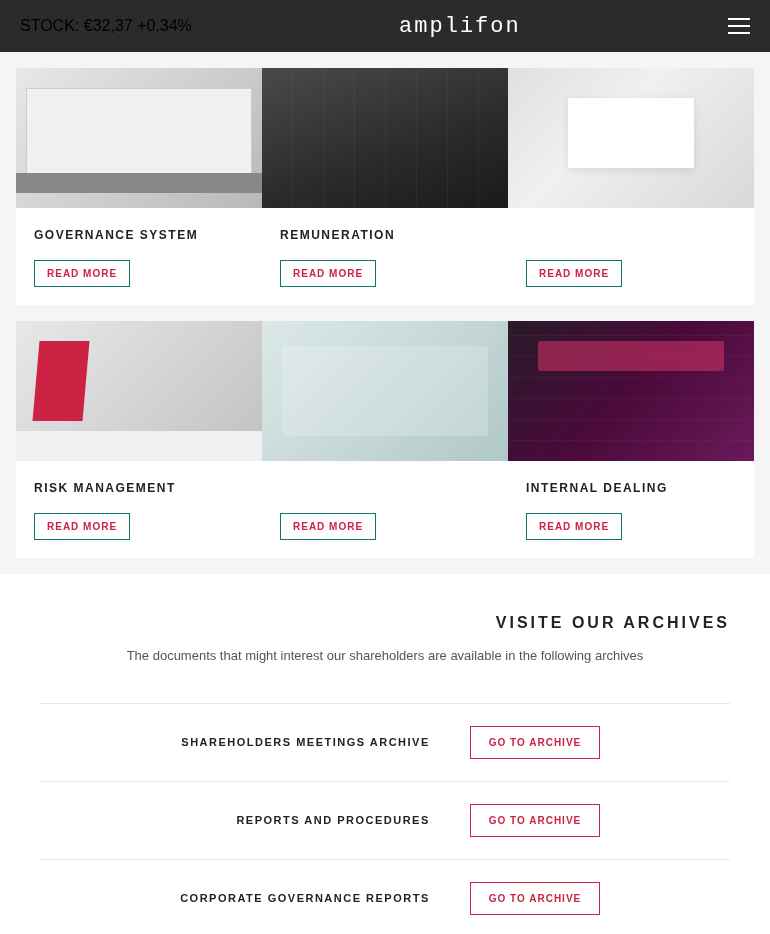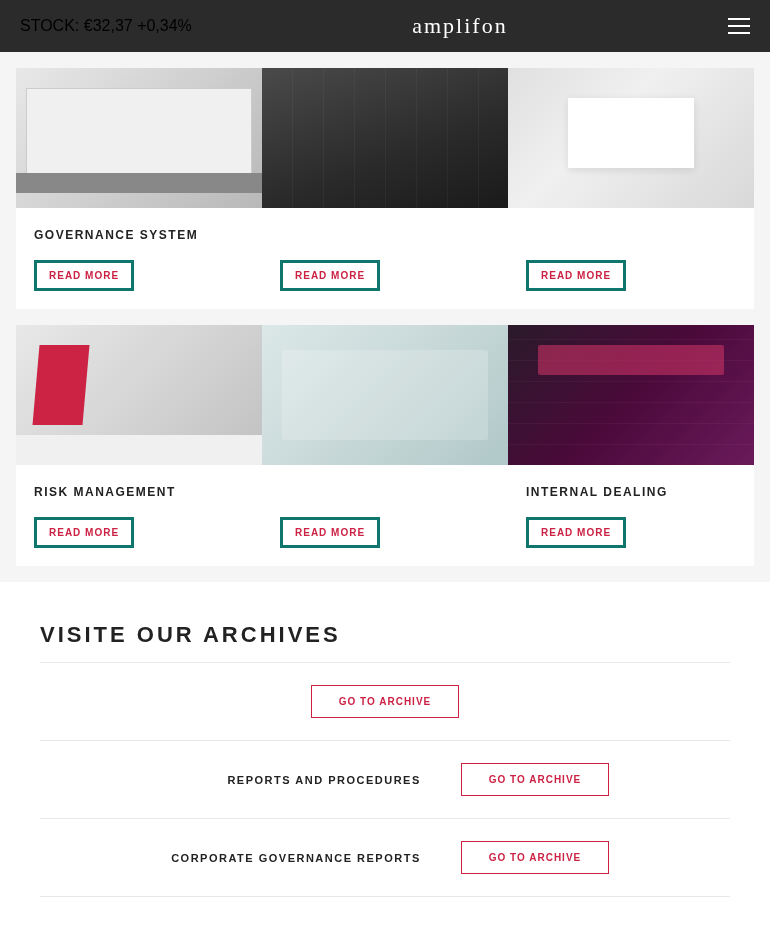--- a/index.html
+++ b/index.html
@@ -22,21 +22,21 @@
       align-items: center;
       justify-content: space-between;
       padding: 0 20px;
     }
 
     .header-logo {
       color: #ffffff;
       font-size: 22px;
       font-weight: 300;
       letter-spacing: 2px;
-      font-family: Liberation Serif, serif;
+      font-family: Liberation Mono, monospace;
     }
 
     .header-menu-icon {
       display: flex;
       flex-direction: column;
       gap: 5px;
       cursor: pointer;
     }
 
     .header-menu-icon span {
@@ -188,43 +188,43 @@
       font-weight: 700;
       letter-spacing: 1.5px;
       text-transform: uppercase;
       color: #222222;
       margin-bottom: 16px;
       line-height: 1.5;
     }
 
     .card-read-more {
       display: inline-block;
-      border: 3px solid #0f766e;
+      border: 1px solid #0f766e;
       color: #cc2244;
       font-size: 10px;
       font-weight: 700;
       letter-spacing: 1px;
       text-transform: uppercase;
       padding: 7px 12px;
       cursor: pointer;
       background: transparent;
       margin-top: auto;
       width: fit-content;
     }
 
     
     .archives-section {
       background: #ffffff;
       padding: 40px 40px 50px 40px;
       margin: 0;
     }
 
     .archives-title {
-      text-align: left;
-      font-size: 22px;
+      text-align: right;
+      font-size: 16px;
       font-weight: 700;
       letter-spacing: 3px;
       text-transform: uppercase;
       color: #222222;
       margin-bottom: 14px;
     }
 
     .archives-subtitle {
       text-align: center;
       font-size: 13px;
@@ -256,21 +256,21 @@
       text-align: right;
     }
 
     .archive-btn {
       border: 1px solid #cc2244;
       color: #cc2244;
       font-size: 10px;
       font-weight: 700;
       letter-spacing: 1px;
       text-transform: uppercase;
-      padding: 10px 27px;
+      padding: 10px 18px;
       cursor: pointer;
       background: transparent;
       min-width: 130px;
       text-align: center;
     }
   </style>
 </head>
 <body>
 
 <header class="header">
@@ -295,20 +295,21 @@
       <div class="card-image card-img-governance"></div>
       <div class="card-body">
         <div class="card-title">GOVERNANCE SYSTEM</div>
         <button class="card-read-more">READ MORE</button>
       </div>
     </div>
 
     <div class="card">
       <div class="card-image card-img-remuneration"></div>
       <div class="card-body">
+        <div class="card-title">REMUNERATION</div>
         <button class="card-read-more">READ MORE</button>
       </div>
     </div>
 
     <div class="card">
       <div class="card-image card-img-board"></div>
       <div class="card-body">
         <button class="card-read-more">READ MORE</button>
       </div>
     </div>
@@ -337,22 +338,24 @@
         <div class="card-title">INTERNAL DEALING</div>
         <button class="card-read-more">READ MORE</button>
       </div>
     </div>
   </div>
 
 </section>
 
 <section class="archives-section">
   <h2 class="archives-title">VISITE OUR ARCHIVES</h2>
+  <p class="archives-subtitle">The documents that might interest our shareholders are available in the following archives</p>
 
   <div class="archive-row">
+    <div class="archive-label">SHAREHOLDERS MEETINGS ARCHIVE</div>
     <button class="archive-btn">GO TO ARCHIVE</button>
   </div>
 
   <div class="archive-row">
     <div class="archive-label">REPORTS AND PROCEDURES</div>
     <button class="archive-btn">GO TO ARCHIVE</button>
   </div>
 
   <div class="archive-row">
     <div class="archive-label">CORPORATE GOVERNANCE REPORTS</div>

